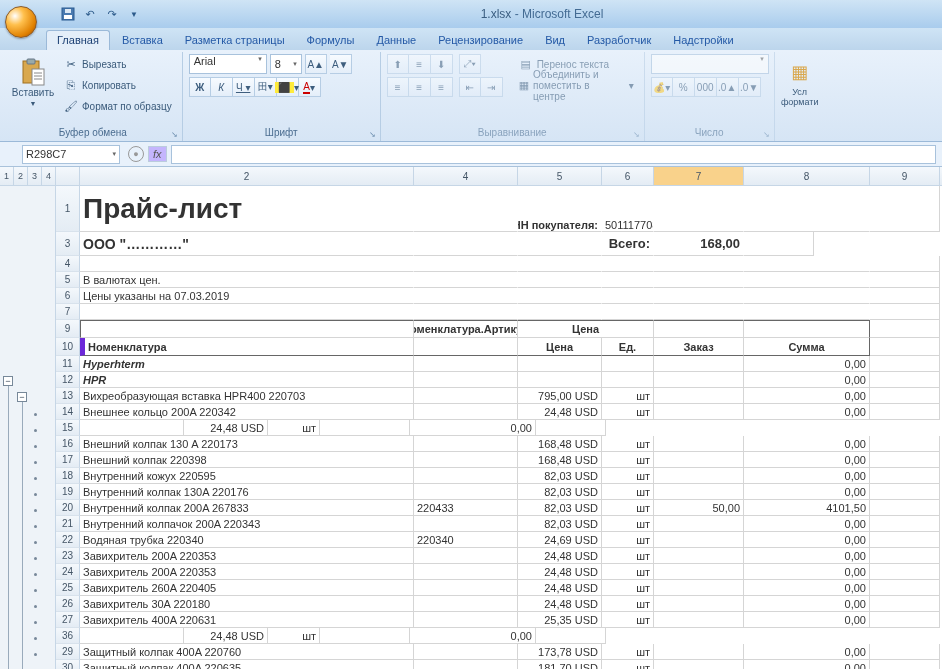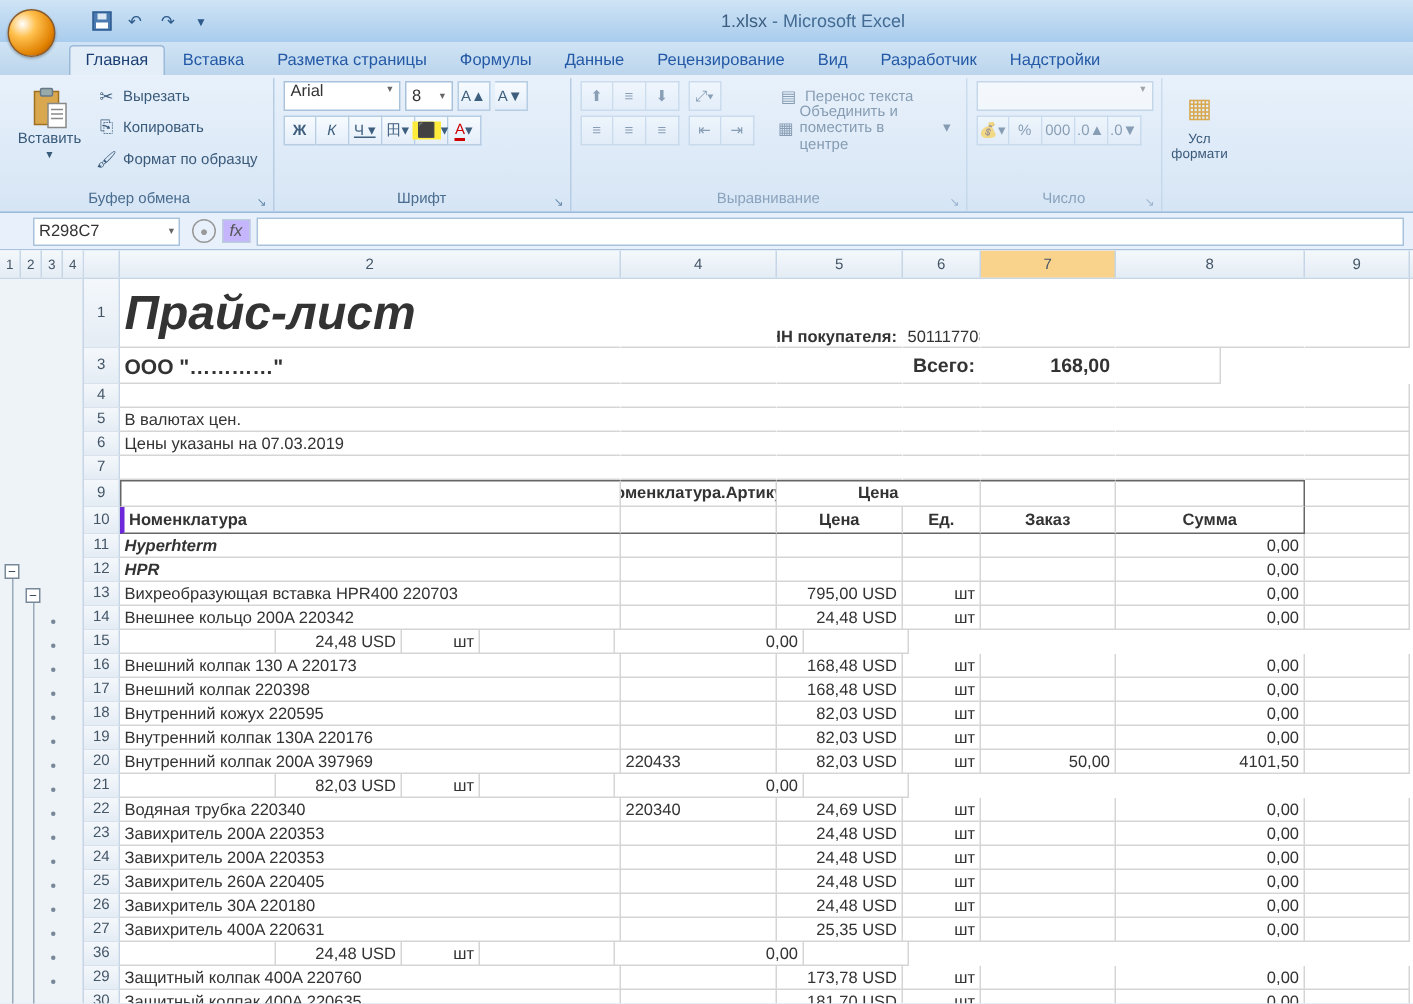--- a/index.html
+++ b/index.html
@@ -67,21 +67,21 @@
   .ch.sel { background: #f9d28b; }
   .rows { position: relative; }
   .row { display: flex; height: 16px; }
   .rh { width: 24px; border-right: 1px solid #c6d6e6; border-bottom: 1px solid #d8e2ec; background: linear-gradient(#f4f8fc,#e4ecf4); display: flex; align-items: center; justify-content: center; font-size: 10px; color: #456; }
   .cell { border-right: 1px solid #d5d5d5; border-bottom: 1px solid #d5d5d5; padding: 0 3px; font-size: 11px; display: flex; align-items: center; overflow: hidden; white-space: nowrap; }
   .cell.bthick { border-bottom: 1px solid #666; }
   .cell.btop { border-top: 1px solid #666; }
   .cell.br { justify-content: flex-end; }
   .cell.bc { justify-content: center; }
   .cell.noborder { border-right: 1px solid transparent; }
-  .big-title { font-family: Arial; font-size: 32px; font-weight: bold; font-style: italic; }
+  .big-title { font-family: Arial; font-size: 28px; font-weight: bold; }
   .row.tall { height: 46px; }
   .row.med { height: 24px; }
 
   
   .c2 { width: 334px; }
   .c4 { width: 104px; }
   .c5 { width: 84px; }
   .c6 { width: 52px; }
   .c7 { width: 90px; }
   .c8 { width: 126px; }
@@ -378,21 +378,21 @@
         <div class="cell c2 btop" style="font-weight:bold;border-left:1px solid #666"></div>
         <div class="cell c4 bc btop" style="font-weight:bold">Номенклатура.Артикул</div>
         <div class="cell bc btop" style="width:136px;font-weight:bold">Цена</div>
         <div class="cell c7 bc btop" style="font-weight:bold"></div>
         <div class="cell c8 bc btop" style="font-weight:bold;border-right:1px solid #666"></div>
         <div class="cell c9"></div>
       </div>
 
       <div class="row" style="height:18px">
         <div class="rh">10</div>
-        <div class="cell c2 bthick" style="font-weight:bold;border-left:3px solid #6d28d9">Номенклатура</div>
+        <div class="cell c2 bthick" style="font-weight:bold;border-left:5px solid #6d28d9">Номенклатура</div>
         <div class="cell c4 bc bthick" style="font-weight:bold"></div>
         <div class="cell c5 bc bthick" style="font-weight:bold">Цена</div>
         <div class="cell c6 bc bthick" style="font-weight:bold">Ед.</div>
         <div class="cell c7 bc bthick" style="font-weight:bold">Заказ</div>
         <div class="cell c8 bc bthick" style="font-weight:bold;border-right:1px solid #666">Сумма</div>
         <div class="cell c9"></div>
       </div>
 
       <div class="row">
         <div class="rh">11</div>
@@ -481,30 +481,31 @@
             <div class="cell c2">Внутренний колпак 130A 220176</div>
             <div class="cell c4"></div>
             <div class="cell c5 br">82,03 USD</div>
             <div class="cell c6 br">шт</div>
             <div class="cell c7 br"></div>
             <div class="cell c8 br">0,00</div>
             <div class="cell c9"></div>
           </div>
           <div class="row">
             <div class="rh">20</div>
-            <div class="cell c2">Внутренний колпак 200A 397969</div>
+            <div class="cell c2">Внутренний колпак 200A 267833</div>
             <div class="cell c4">220433</div>
             <div class="cell c5 br">82,03 USD</div>
             <div class="cell c6 br">шт</div>
             <div class="cell c7 br">50,00</div>
             <div class="cell c8 br">4101,50</div>
             <div class="cell c9"></div>
           </div>
           <div class="row">
             <div class="rh">21</div>
+            <div class="cell c2">Внутренний колпачок 200A 220343</div>
             <div class="cell c4"></div>
             <div class="cell c5 br">82,03 USD</div>
             <div class="cell c6 br">шт</div>
             <div class="cell c7 br"></div>
             <div class="cell c8 br">0,00</div>
             <div class="cell c9"></div>
           </div>
           <div class="row">
             <div class="rh">22</div>
             <div class="cell c2">Водяная трубка 220340</div>

